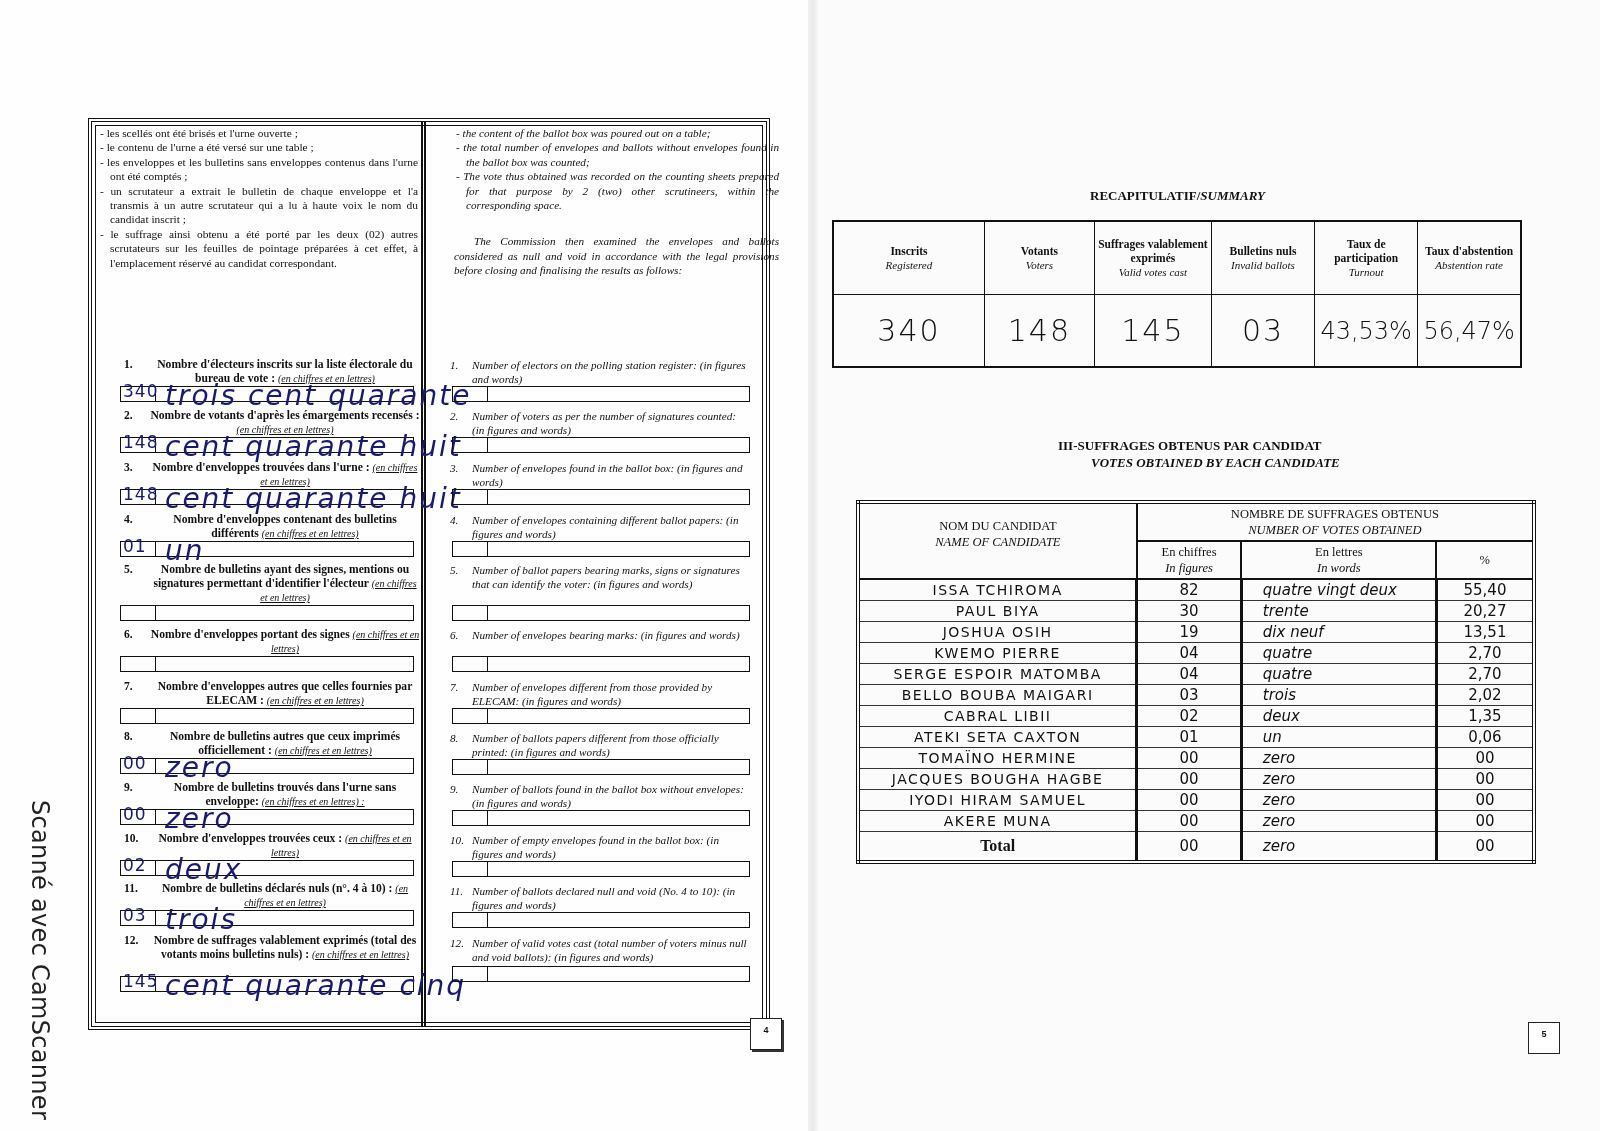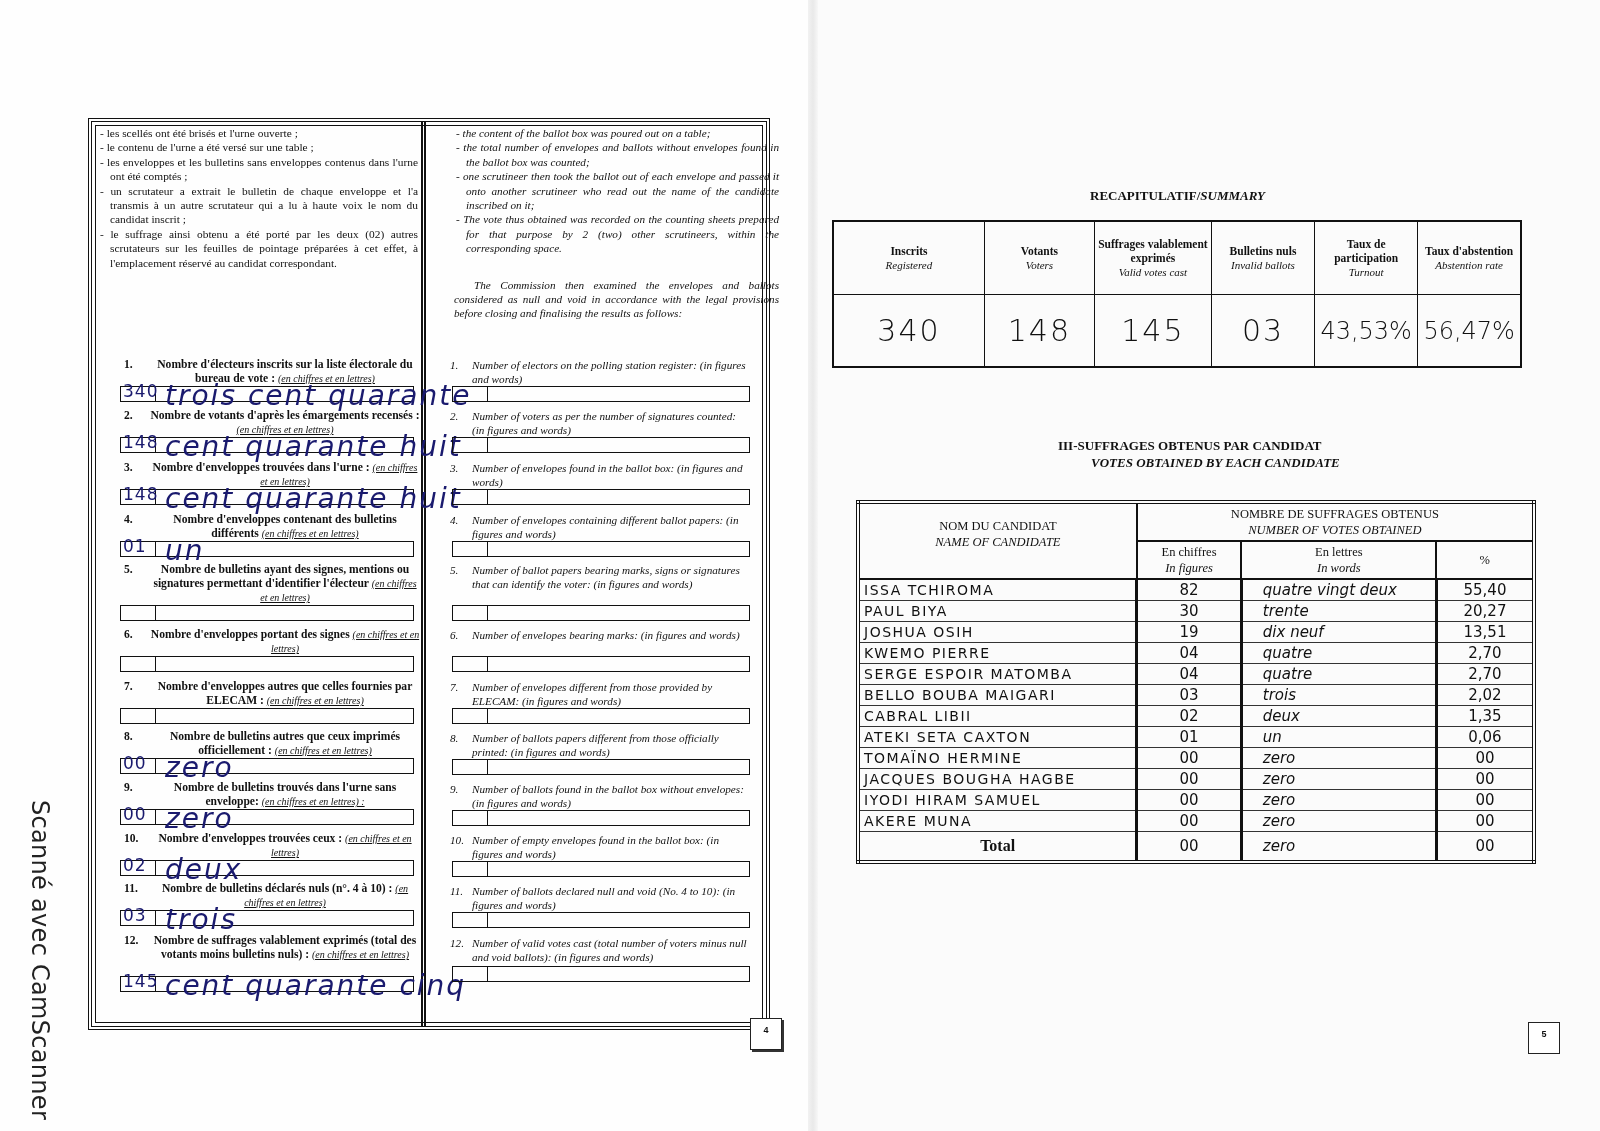--- a/index.html
+++ b/index.html
@@ -77,21 +77,21 @@
 
   .cand-table {
     position: absolute; left: 856px; top: 500px; width: 680px;
     border-collapse: collapse; border: 4px double #111;
   }
   .cand-table th { font-size: 12.5px; line-height: 16px; font-weight: normal; border: 2px solid #111; padding: 2px; }
   .cand-table th i { }
   .cand-table td {
     border-left: 3px solid #111; border-right: 3px solid #111; border-bottom: 1px solid #333;
     font-family: "DejaVu Sans", sans-serif; font-size: 15px; color: #111; height: 20px; padding: 0 4px;
-    white-space: nowrap; overflow: hidden;
+    white-space: nowrap; overflow: hidden; text-align: center;
   }
   .cand-table td.name { text-transform: uppercase; letter-spacing: 1.5px; font-size: 14px; }
   .cand-table td.c { text-align: center; }
   .cand-table td.w { text-align: left; padding-left: 20px; font-style: italic; }
   .cand-table tr.total td { height: 28px; }
   .cand-table tr.total td.name { font-family: "Liberation Serif", serif; font-weight: bold; font-size: 16px; text-align: center; text-transform: none; letter-spacing: 0; }
 </style>
 </head>
 <body>
 
@@ -111,21 +111,20 @@
     <li>les enveloppes et les bulletins sans enveloppes contenus dans l'urne ont été comptés ;</li>
     <li>un scrutateur a extrait le bulletin de chaque enveloppe et l'a transmis à un autre scrutateur qui a lu à haute voix le nom du candidat inscrit ;</li>
     <li>le suffrage ainsi obtenu a été porté par les deux (02) autres scrutateurs sur les feuilles de pointage préparées à cet effet, à l'emplacement réservé au candidat correspondant.</li>
   </ul>
 </div>
 
 <div class="col-en">
   <ul class="bullets">
     <li>the content of the ballot box was poured out on a table;</li>
     <li>the total number of envelopes and ballots without envelopes found in the ballot box was counted;</li>
-    <li>one scrutineer then took the ballot out of each envelope and passed it onto another scrutineer who read out the name of the candidate inscribed on it;</li>
     <li>The vote thus obtained was recorded on the counting sheets prepared for that purpose by 2 (two) other scrutineers, within the corresponding space.</li>
   </ul>
   <p class="para">The Commission then examined the envelopes and ballots considered as null and void in accordance with the legal provisions before closing and finalising the results as follows:</p>
 </div>
 
 <div id="fr-items">
     <div class="item" style="left: 124px; top: 358px; width: 292px;">
       <span class="num">1.</span>
       <span class="txt"><span>Nombre d'électeurs inscrits sur la liste électorale du bureau de vote :</span> <span class="hint">(en chiffres et en lettres)</span></span>
     </div>

